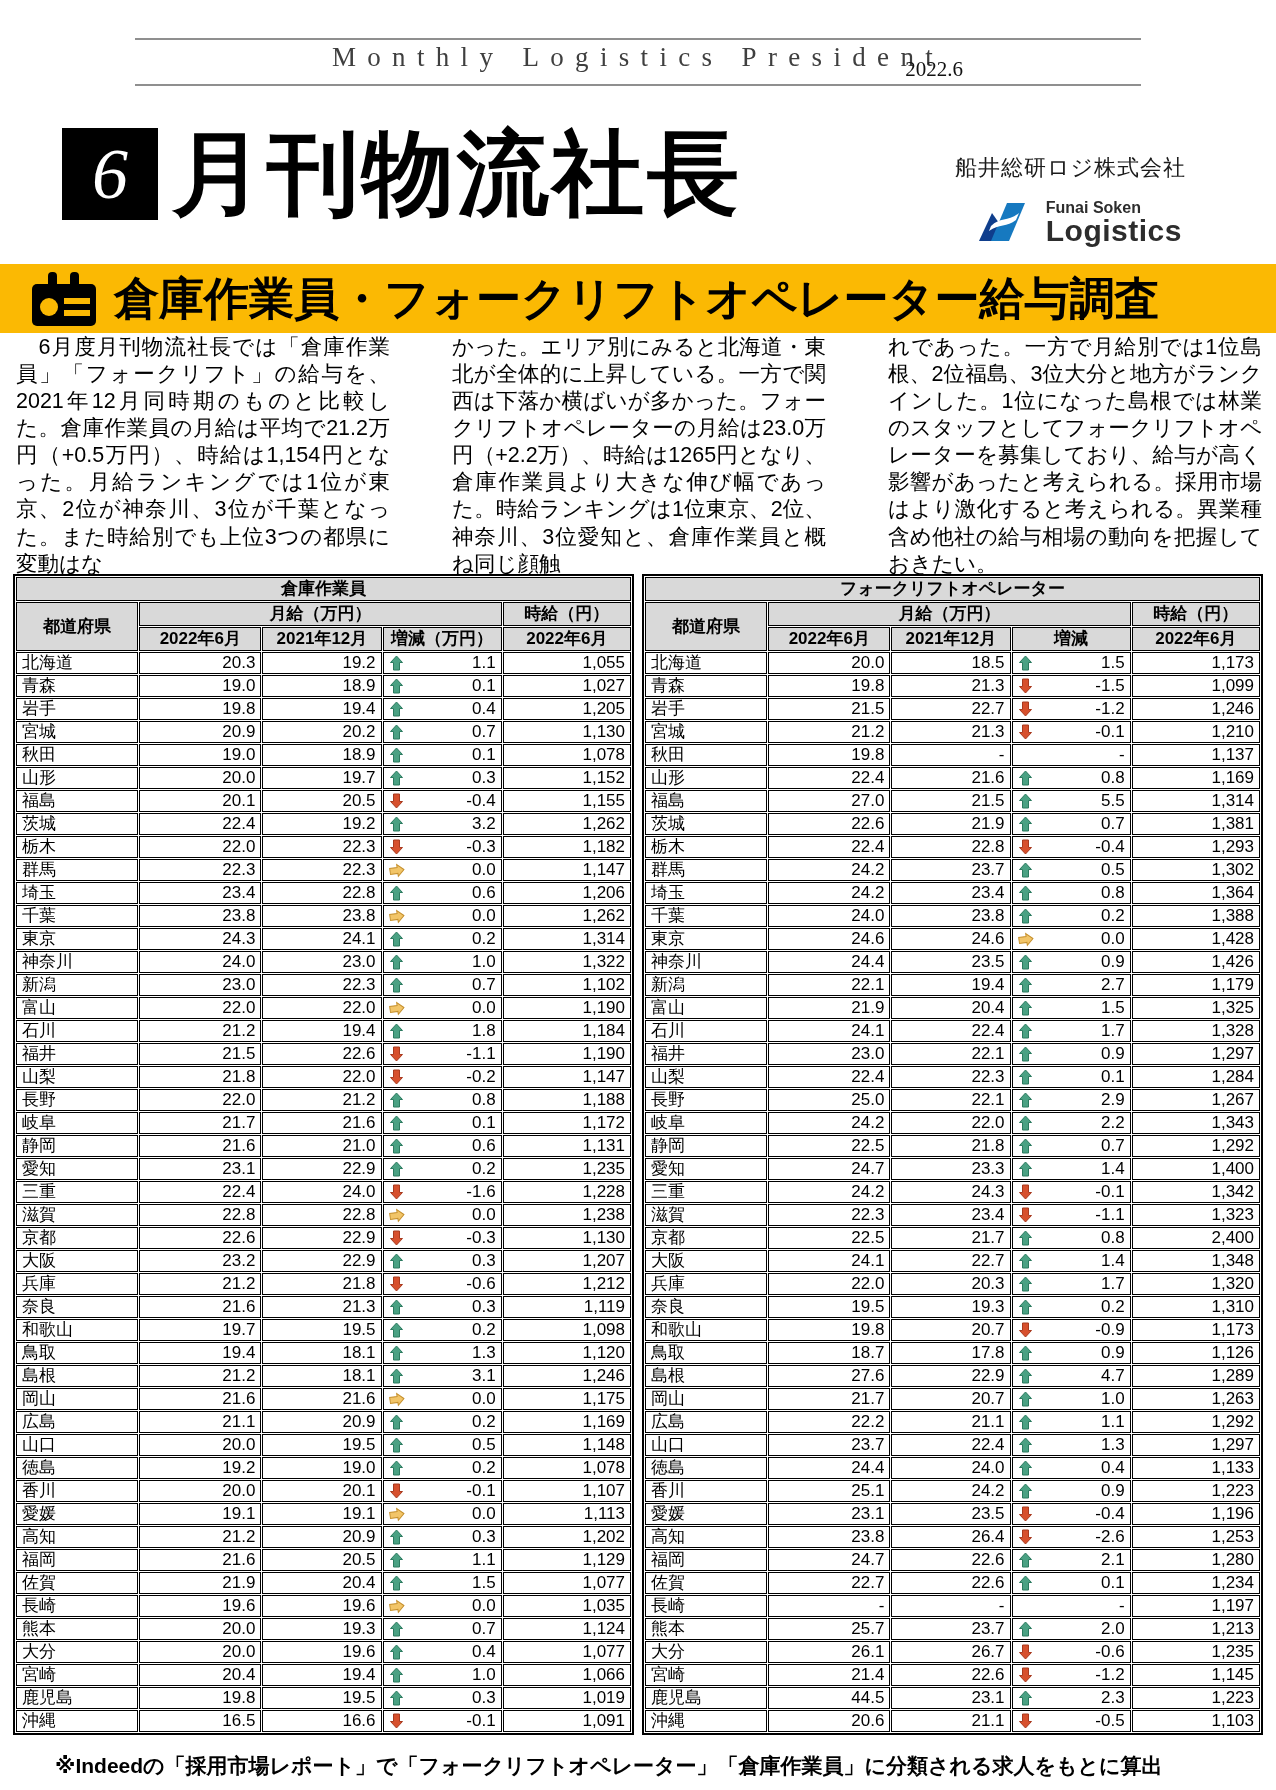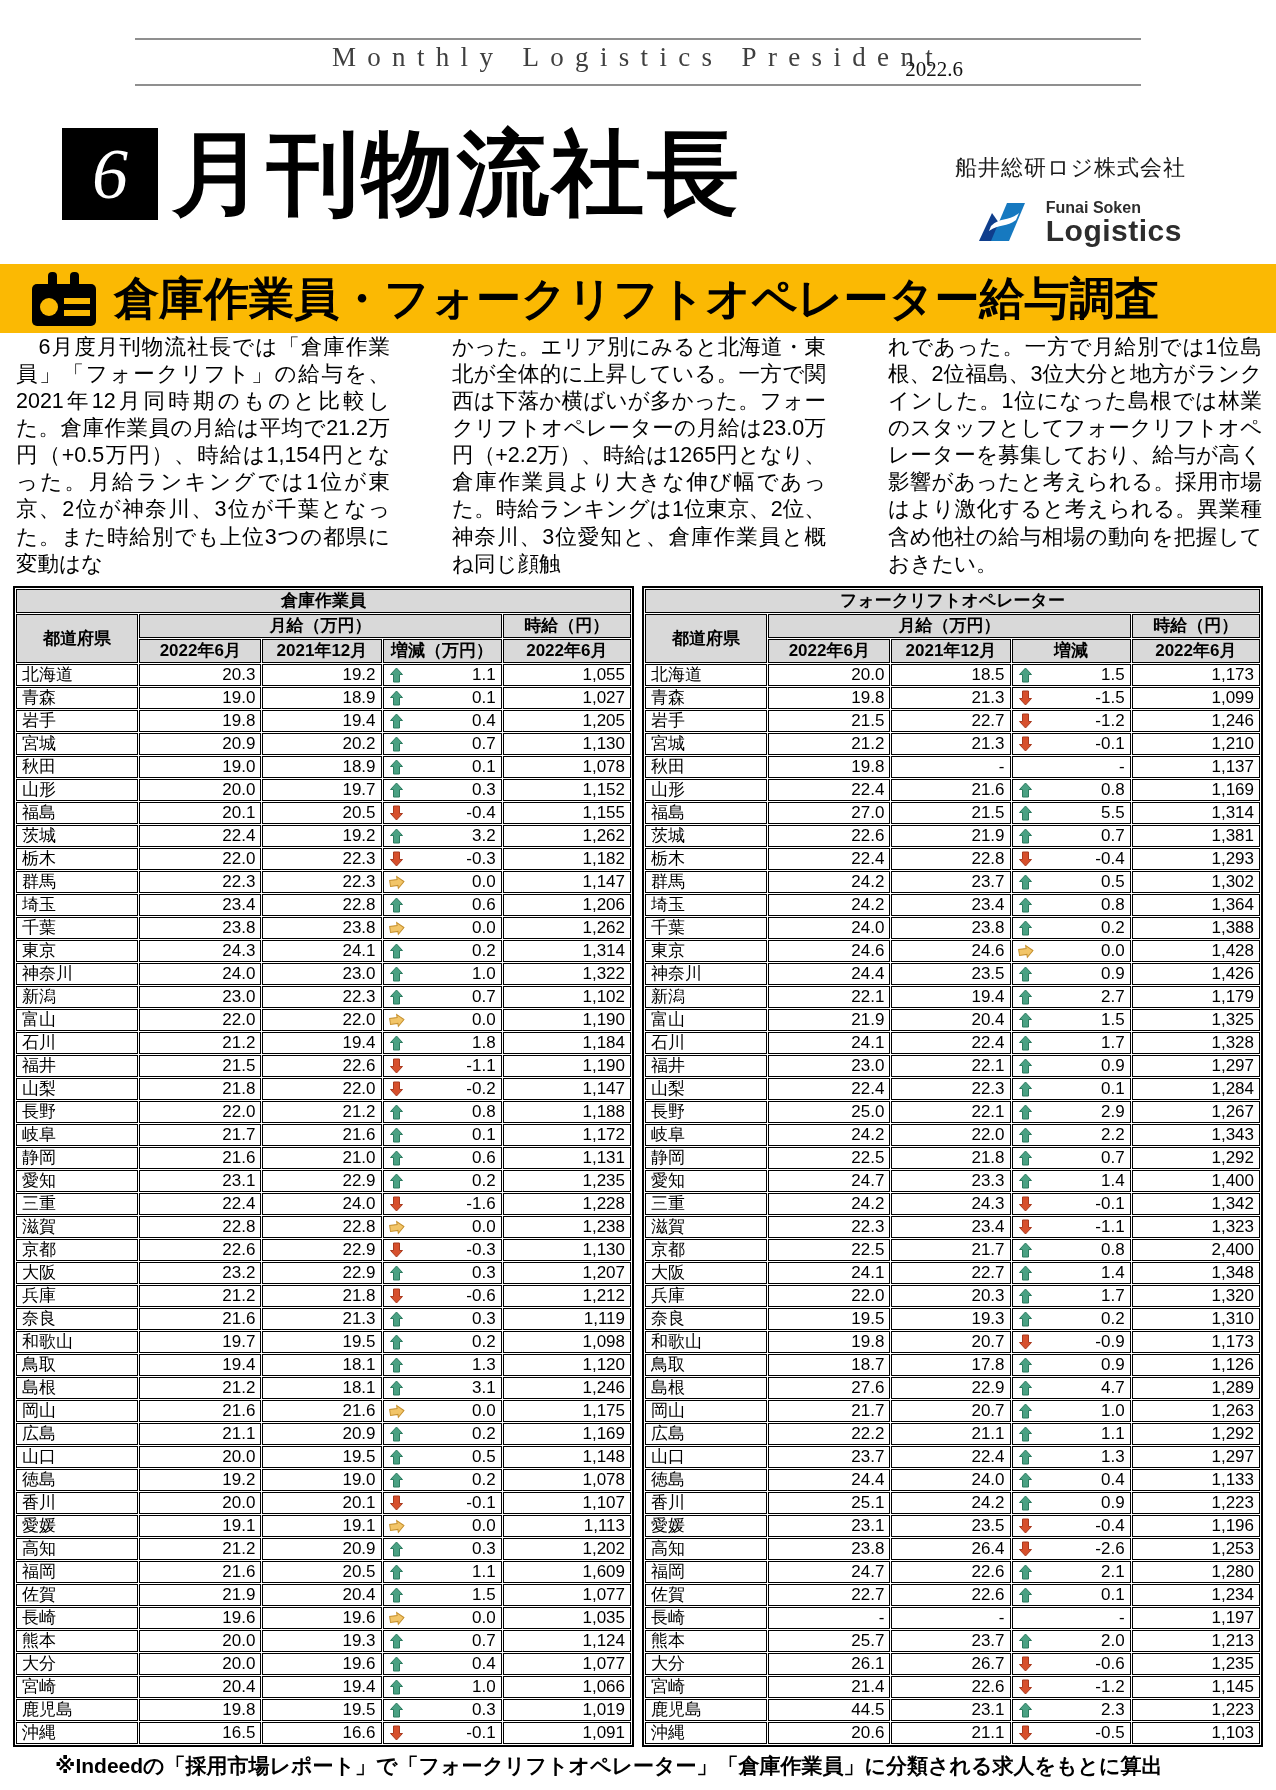--- a/index.html
+++ b/index.html
@@ -35,21 +35,21 @@
           display:flex;align-items:center;}
   .banner-icon{margin:0 16px 0 30px;flex:0 0 auto;display:flex;}
   .banner-title{font-size:45px;font-weight:bold;letter-spacing:0px;white-space:nowrap;}
 
   
   .article{position:absolute;left:16px;top:334px;width:1246px;display:flex;gap:62px;}
   .article .col{flex:1 1 0;font-size:21.5px;line-height:1.26;text-align:justify;
           letter-spacing:0px;color:#000;}
 
   
-  .tables{position:absolute;left:13px;top:586px;width:1250px;display:flex;gap:8px;}
+  .tables{position:absolute;left:13px;top:574px;width:1250px;display:flex;gap:8px;}
   .tbl-wrap{flex:1 1 0;}
   table.salary{width:100%;table-layout:fixed;border-collapse:separate;border-spacing:1px;
           border:2px solid #000;background:#fff;}
   table.salary th{background:#d9d9d9;border:1px solid #000;font-size:17px;font-weight:bold;
           padding:1px 0;line-height:20px;}
   table.salary td{border:1px solid #000;font-size:17px;line-height:20px;padding:0 5px;
           white-space:nowrap;overflow:hidden;}
   td.pref{text-align:left;}
   td.num{text-align:right;}
   td.change{padding:0 5px 0 2px;}
@@ -774,21 +774,21 @@
       <td class="change">
         <span class="chwrap">
                   <span class="arr">
                     <svg width="15" height="16" viewBox="0 0 14 16">
                       <path d="M7 1 L13 7.5 H10 V15 H4 V7.5 H1 Z" fill="#4AA183" stroke="#2B7A5F" stroke-width="1"></path>
                     </svg>
                   </span>
                   <span class="chv">1.1</span>
                 </span>
       </td>
-      <td class="num">1,609</td>
+      <td class="num">1,129</td>
     </tr>
     <tr>
       <td class="pref">佐賀</td>
       <td class="num">21.9</td>
       <td class="num">20.4</td>
       <td class="change">
         <span class="chwrap">
                   <span class="arr">
                     <svg width="15" height="16" viewBox="0 0 14 16">
                       <path d="M7 1 L13 7.5 H10 V15 H4 V7.5 H1 Z" fill="#4AA183" stroke="#2B7A5F" stroke-width="1"></path>

